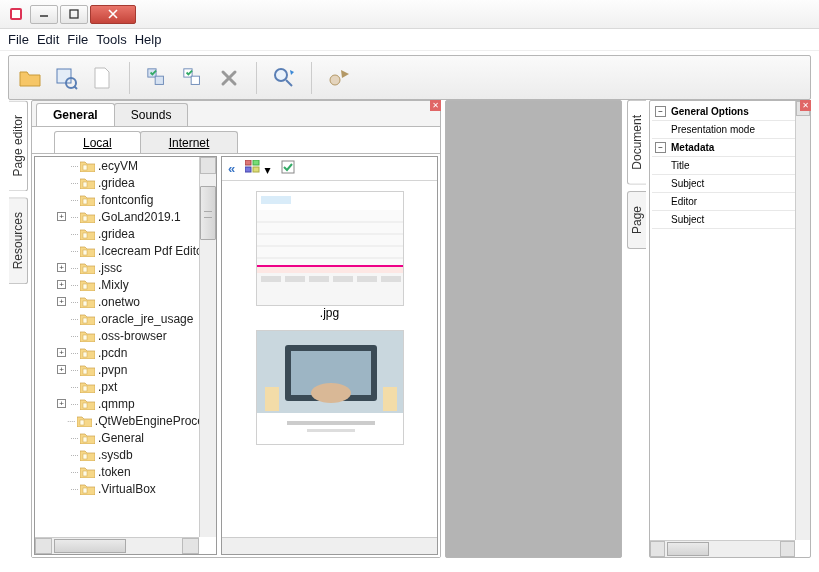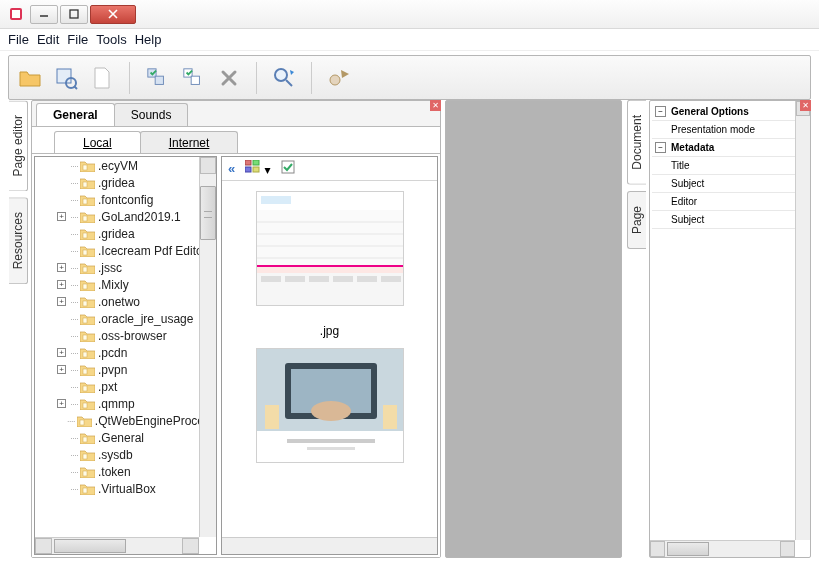--- a/index.html
+++ b/index.html
@@ -63,21 +63,21 @@
 .tree-hscroll .sbtn{ width:17px; background:#e4e4e4; border:1px solid #bbb;}
 .tree-hscroll .strk{ flex:1; position:relative;}
 .tree-hscroll .sthumb{ position:absolute; left:2px; top:1px; bottom:1px; width:72px; background:linear-gradient(#eaeaea,#d4d4d4); border:1px solid #aaa;}
 
 .thumbs { flex:1; border:1px solid #9a9a9a; margin:2px; background:#fff; display:flex; flex-direction:column; overflow:hidden; }
 .thumbs-bar { height:24px; border-bottom:1px solid #d4d4d4; display:flex; align-items:center; padding:0 6px; gap:10px; }
 .thumbs-bar .bk { color:#3a76c6; font-size:13px; font-weight:bold; }
 .thumbs-list { flex:1; overflow:hidden; position:relative; }
 .thumb { margin:10px 18px 0 18px; }
 .thumb-img { width:148px; height:115px; border:1px solid #d0d0d0; background:#fafafa; margin:0 auto; position:relative; overflow:hidden;}
-.thumb-cap { text-align:center; font-size:12px; margin-top:18px; }
+.thumb-cap { text-align:center; font-size:12px; margin-top:0; }
 .thumbs-hscroll { height:17px; border-top:1px solid #ccc; background:#efefef; }
 
 
 .center { flex:1; border:1px solid #b6b6b6; border-radius:2px; background:#b4b4b4; margin:0 2px; }
 
 
 .right-block { width:162px; display:flex; }
 .right-panel { flex:1; border:1px solid #b6b6b6; border-radius:2px; background:#fff; position:relative; }
 .proptree { position:absolute; inset:2px 15px 17px 2px; overflow:hidden; }
 .prow { display:flex; align-items:center; height:18px; border-bottom:1px solid #e8e8e8; }

